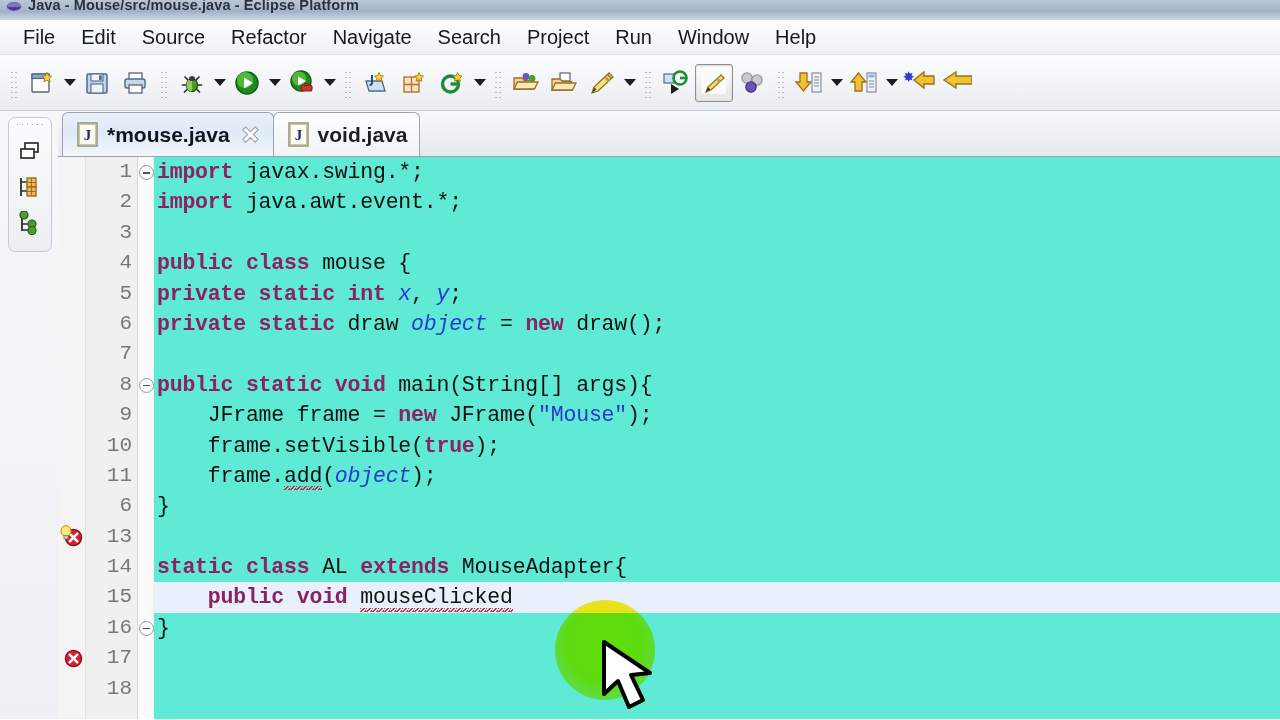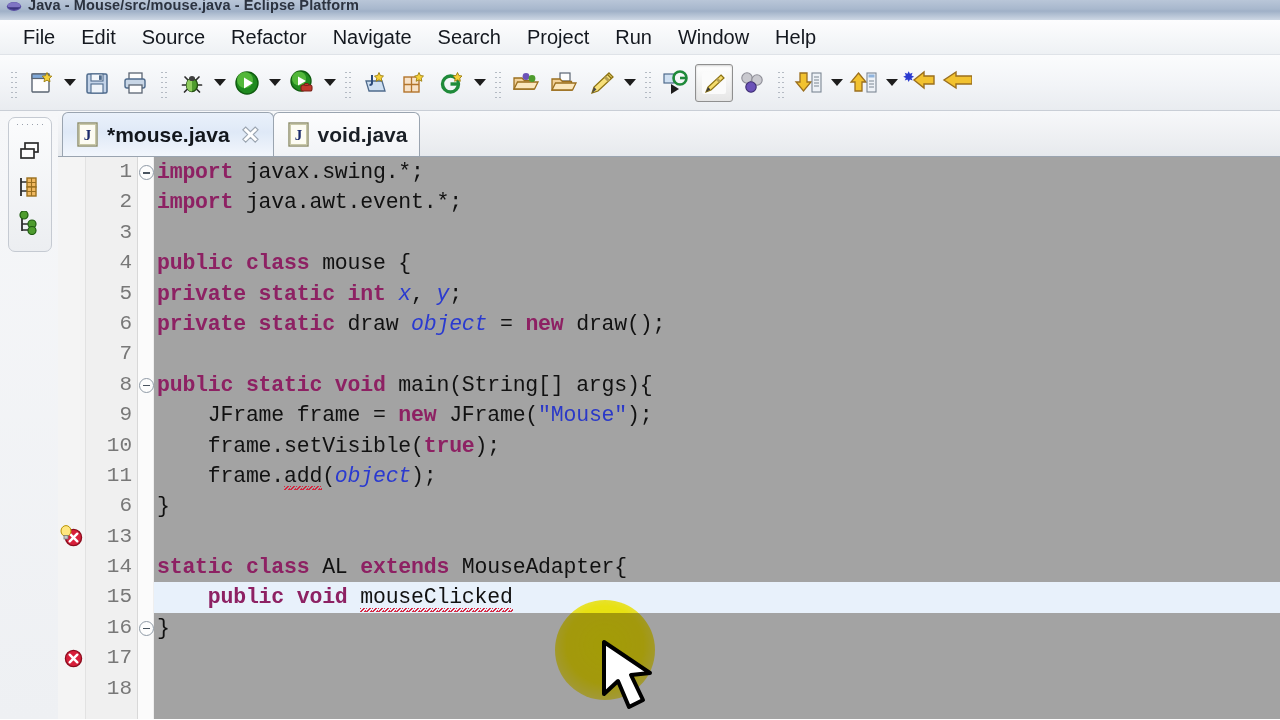--- a/index.html
+++ b/index.html
@@ -192,21 +192,21 @@
   }
   .fold-col {
     width: 16px; flex: 0 0 auto;
     background: #fbfbfb;
     border-right: 1px solid #efefef;
     position: relative;
   }
   .code-col {
     flex: 1 1 auto;
     position: relative;
-    background: #a3a3a3;
+    background: #5eead4;
     min-width: 0;
   }
 
   .ln {
     height: 30.4px; line-height: 30.4px;
     font-family: "Liberation Mono", monospace;
     font-size: 21px;
     color: #787878;
     text-align: right;
     padding-right: 5px;

